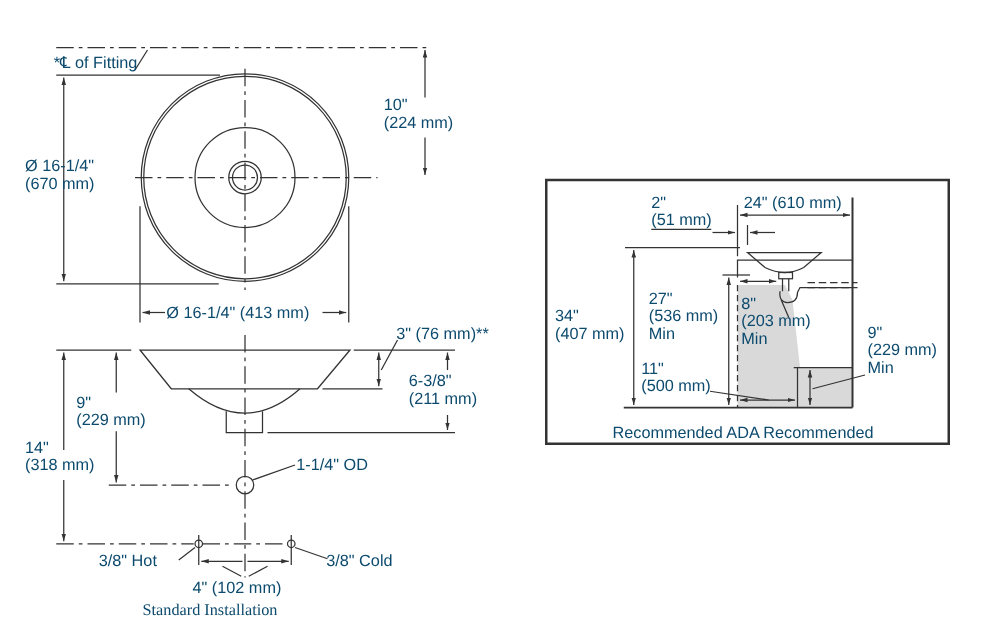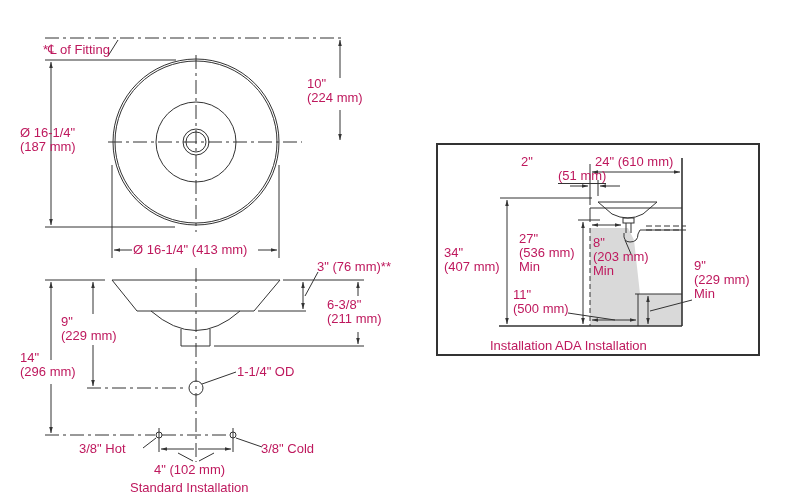--- a/index.html
+++ b/index.html
@@ -1,19 +1,19 @@
 <!DOCTYPE html>
 <html><head>
   <meta charset="utf-8">
   <style>
     html, body { margin: 0; padding: 0; background: #ffffff; }
     body { width: 800px; height: 496px; position: relative; overflow: hidden;
            font-family: "Liberation Sans", "DejaVu Sans", sans-serif; color: #1a1a1a; }
     svg.lines { position: absolute; left: 0; top: 0; }
-    .lbl { position: absolute; font-size: 13px; line-height: 14px; white-space: nowrap; color: #be185d; }
+    .lbl { position: absolute; font-size: 13px; line-height: 14px; white-space: nowrap; color: #0c4a6e; }
     .ada-box { position: absolute; left: 436px; top: 143px; width: 324px; height: 213px;
                border: 2px solid #333; box-sizing: border-box; }
   </style>
 </head>
 <body>
 
 <svg class="lines" width="800" height="496" viewBox="0 0 800 496">
   <defs>
     <marker id="ar" viewBox="0 0 10 10" refX="10" refY="5" markerWidth="6" markerHeight="6" orient="auto-start-reverse">
       <path d="M0,2 L10,5 L0,8 z" fill="#333"></path>
@@ -144,47 +144,47 @@
   </g>
 </svg>
 
 <div class="lbl" style="left:43px; top:43px;">*℄ of Fitting</div>
 <div class="lbl" style="left:307px; top:77px;">
   <div>10"</div>
   <div>(224 mm)</div>
 </div>
 <div class="lbl" style="left:20px; top:126px;">
   <div>Ø 16-1/4"</div>
-  <div>(187 mm)</div>
+  <div>(670 mm)</div>
 </div>
 <div class="lbl" style="left:133px; top:243px;">Ø 16-1/4" (413 mm)</div>
 
 <div class="lbl" style="left:317px; top:260px;">3" (76 mm)**</div>
 <div class="lbl" style="left:327px; top:298px;">
   <div>6-3/8"</div>
   <div>(211 mm)</div>
 </div>
 <div class="lbl" style="left:61px; top:315px;">
   <div>9"</div>
   <div>(229 mm)</div>
 </div>
 <div class="lbl" style="left:20px; top:351px;">
   <div>14"</div>
-  <div>(296 mm)</div>
+  <div>(318 mm)</div>
 </div>
 <div class="lbl" style="left:237px; top:365px;">1-1/4" OD</div>
 <div class="lbl" style="left:79px; top:442px;">3/8" Hot</div>
 <div class="lbl" style="left:261px; top:442px;">3/8" Cold</div>
 <div class="lbl" style="left:154px; top:463px;">4" (102 mm)</div>
-<div class="lbl" style="left:130px; top:481px;">Standard Installation</div>
+<div class="lbl" style="left:114px; top:481px;font-family:Liberation Serif, serif;">Standard Installation</div>
 
 <div class="ada-box"></div>
 <div class="lbl" style="left:521px; top:155px;">
   <div>2"</div>
-  <div style="border-bottom:1px solid #333;margin-left:37px;">(51 mm)</div>
+  <div style="border-bottom:1px solid #333;">(51 mm)</div>
 </div>
 <div class="lbl" style="left:595px; top:155px;">24" (610 mm)</div>
 <div class="lbl" style="left:444px; top:246px;">
   <div>34"</div>
   <div>(407 mm)</div>
 </div>
 <div class="lbl" style="left:519px; top:232px;">
   <div>27"</div>
   <div>(536 mm)</div>
   <div>Min</div>
@@ -196,13 +196,13 @@
 </div>
 <div class="lbl" style="left:513px; top:288px;">
   <div>11"</div>
   <div>(500 mm)</div>
 </div>
 <div class="lbl" style="left:694px; top:259px;">
   <div>9"</div>
   <div>(229 mm)</div>
   <div>Min</div>
 </div>
-<div class="lbl" style="left:490px; top:339px;">Installation ADA Installation</div>
+<div class="lbl" style="left:490px; top:339px;">Recommended ADA Recommended</div>
 
 </body></html>

